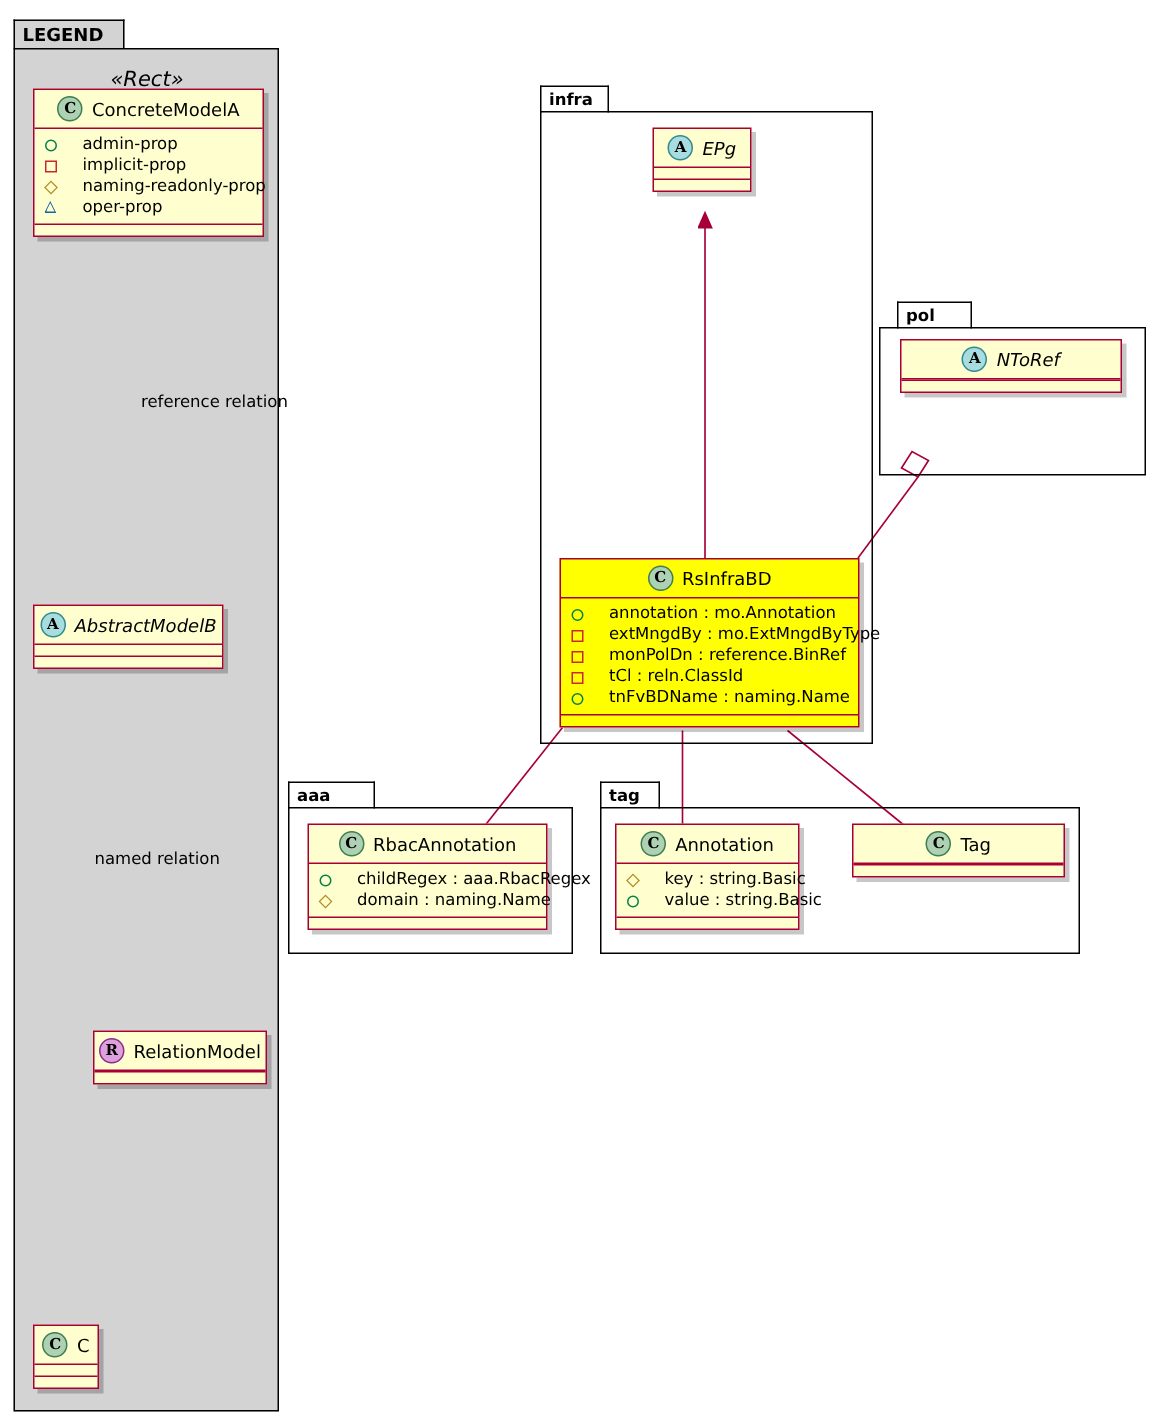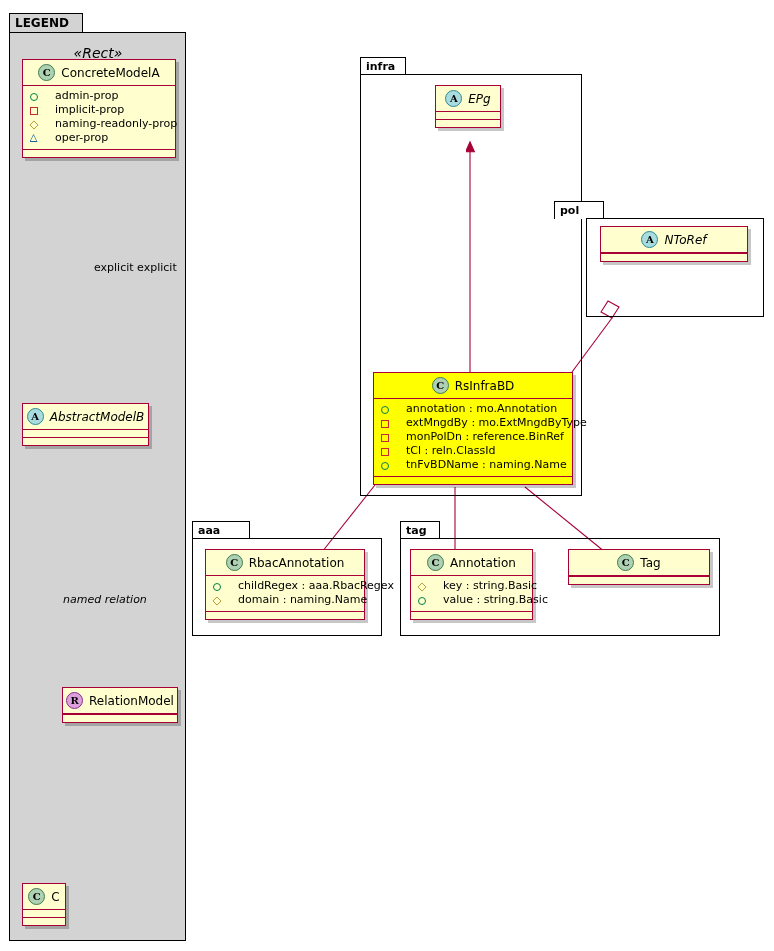--- a/index.html
+++ b/index.html
@@ -246,34 +246,34 @@
         <span class="vis package">
             <span class="tri-inner"></span>
           </span>
         <span class="attr-text">oper-prop</span>
       </div>
     </div>
     <div class="sep"></div>
     <div class="empty-body"></div>
   </div>
 
-  <div class="edge-label" style="left:94px; top:261px;">explicit explicit</div>
+  <div class="edge-label" style="left:94px; top:261px;">reference relation</div>
 
   <div class="cls" style="left:22px; top:403px; width:127px;">
     <div class="cls-header">
       <span class="circ a">A</span>
       <span class="cls-title italic">AbstractModelB</span>
     </div>
     <div class="sep"></div>
     <div class="empty-body"></div>
     <div class="sep"></div>
     <div class="empty-body"></div>
   </div>
 
-  <div class="edge-label" style="left:63px; top:593px;font-style:italic;">named relation</div>
+  <div class="edge-label" style="left:63px; top:566px;">named relation</div>
 
   <div class="cls" style="left:62px; top:687px; width:116px;">
     <div class="cls-header">
       <span class="circ r">R</span>
       <span class="cls-title">RelationModel</span>
     </div>
     <div class="sep"></div>
     <div class="sep"></div>
     <div class="empty-body"></div>
   </div>
@@ -330,21 +330,21 @@
       </div>
       <div class="attr">
         <span class="vis public"></span>
         <span class="attr-text">tnFvBDName : naming.Name</span>
       </div>
     </div>
     <div class="sep"></div>
     <div class="empty-body"></div>
   </div>
 
-  <div class="pkg-tab" style="left:554px; top:201px; width:50px; height:18px;">
+  <div class="pkg-tab" style="left:598px; top:201px; width:50px; height:18px;">
     <span>pol</span>
   </div>
   <div class="pkg" style="left:586px; top:218px; width:178px; height:99px;"></div>
 
   <div class="cls" style="left:600px; top:226px; width:148px;">
     <div class="cls-header">
       <span class="circ a">A</span>
       <span class="cls-title italic">NToRef</span>
     </div>
     <div class="sep"></div>

